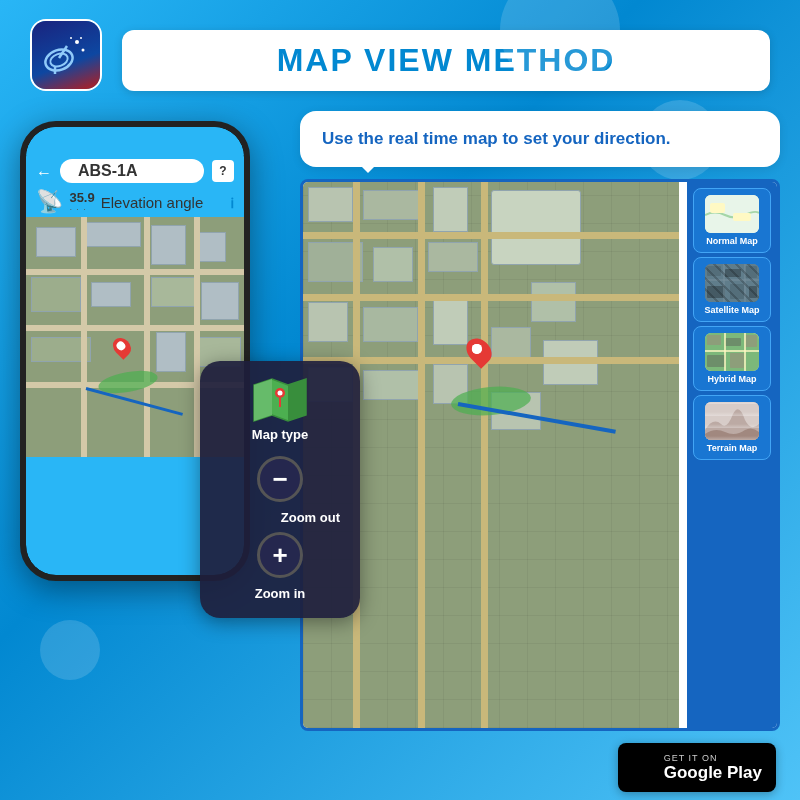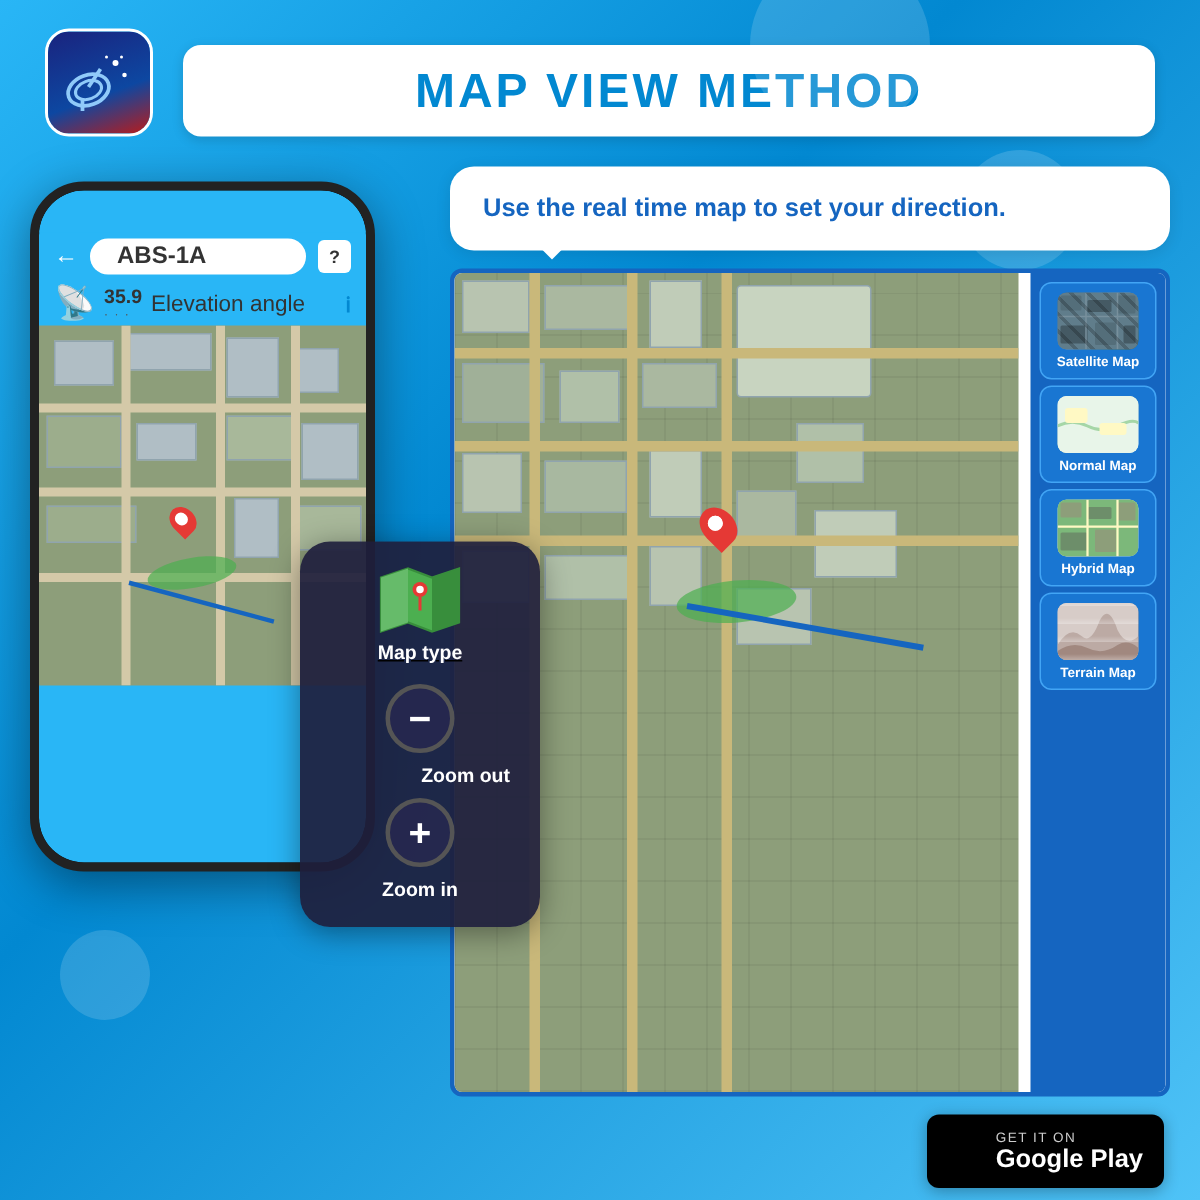--- a/index.html
+++ b/index.html
@@ -220,21 +220,20 @@
       padding: 16px 20px;
       width: 160px;
       box-shadow: 0 4px 20px rgba(0,0,0,0.4);
       z-index: 20;
     }
     .popup-map-type {
       display: flex;
       flex-direction: column;
       align-items: center;
       margin-bottom: 10px;
-      text-decoration: underline;
     }
     .map-type-icon {
       width: 56px;
       height: 46px;
       margin-bottom: 4px;
     }
     .popup-label {
       color: #fff;
       font-size: 13px;
       font-weight: bold;
@@ -619,50 +618,50 @@
         <div class="sat-green-glow"></div>
         <div class="sat-blue-line"></div>
         <div class="sat-pin">
           <span style="position:absolute;top:6px;left:6px;width:10px;height:10px;background:white;border-radius:50%;display:block;"></span>
         </div>
       </div>
 
       <div class="map-type-sidebar">
 
         <div class="map-type-item">
+          <div class="map-type-thumb thumb-normal">
+            <svg width="54" height="38" viewBox="0 0 54 38">
+              <rect width="54" height="38" fill="#e8f5e9"></rect>
+              <path d="M0 20 Q10 15 20 20 Q30 25 40 20 Q50 15 54 18" fill="none" stroke="#a5d6a7" stroke-width="2"></path>
+              <rect x="5" y="8" width="15" height="10" fill="#fff9c4" rx="2"></rect>
+              <rect x="28" y="18" width="18" height="8" fill="#fff9c4" rx="2"></rect>
+            </svg>
+          </div>
+          <span class="map-type-item-label">Normal Map</span>
+        </div>
+
+        <div class="map-type-item">
           <div class="map-type-thumb thumb-satellite">
             <svg width="54" height="38" viewBox="0 0 54 38">
               <rect width="54" height="38" fill="#607d8b"></rect>
               <rect x="2" y="2" width="14" height="10" fill="#546e7a" rx="1"></rect>
               <rect x="20" y="5" width="16" height="8" fill="#455a64" rx="1"></rect>
               <rect x="40" y="2" width="12" height="12" fill="#546e7a" rx="1"></rect>
               <rect x="2" y="22" width="18" height="12" fill="#455a64" rx="1"></rect>
               <rect x="25" y="20" width="14" height="15" fill="#546e7a" rx="1"></rect>
               <rect x="44" y="22" width="8" height="12" fill="#455a64" rx="1"></rect>
               <line x1="0" y1="16" x2="54" y2="16" stroke="#78909c" stroke-width="1"></line>
               <line x1="19" y1="0" x2="19" y2="38" stroke="#78909c" stroke-width="1"></line>
               <line x1="40" y1="0" x2="40" y2="38" stroke="#78909c" stroke-width="1"></line>
             </svg>
           </div>
           <span class="map-type-item-label">Satellite Map</span>
         </div>
 
         <div class="map-type-item">
-          <div class="map-type-thumb thumb-normal">
-            <svg width="54" height="38" viewBox="0 0 54 38">
-              <rect width="54" height="38" fill="#e8f5e9"></rect>
-              <path d="M0 20 Q10 15 20 20 Q30 25 40 20 Q50 15 54 18" fill="none" stroke="#a5d6a7" stroke-width="2"></path>
-              <rect x="5" y="8" width="15" height="10" fill="#fff9c4" rx="2"></rect>
-              <rect x="28" y="18" width="18" height="8" fill="#fff9c4" rx="2"></rect>
-            </svg>
-          </div>
-          <span class="map-type-item-label">Normal Map</span>
-        </div>
-
-        <div class="map-type-item">
           <div class="map-type-thumb thumb-hybrid">
             <svg width="54" height="38" viewBox="0 0 54 38">
               <rect width="54" height="38" fill="#7cb87a"></rect>
               <rect x="2" y="2" width="14" height="10" fill="#8d9e7a" rx="1"></rect>
               <rect x="20" y="5" width="16" height="8" fill="#6d8e6a" rx="1"></rect>
               <rect x="40" y="2" width="12" height="12" fill="#8d9e7a" rx="1"></rect>
               <rect x="2" y="22" width="18" height="12" fill="#6d8e6a" rx="1"></rect>
               <rect x="25" y="20" width="14" height="15" fill="#8d9e7a" rx="1"></rect>
               <path d="M0 18 L54 18" stroke="#fff9c4" stroke-width="1.5"></path>
               <path d="M20 0 L20 38" stroke="#fff9c4" stroke-width="1.5"></path>

